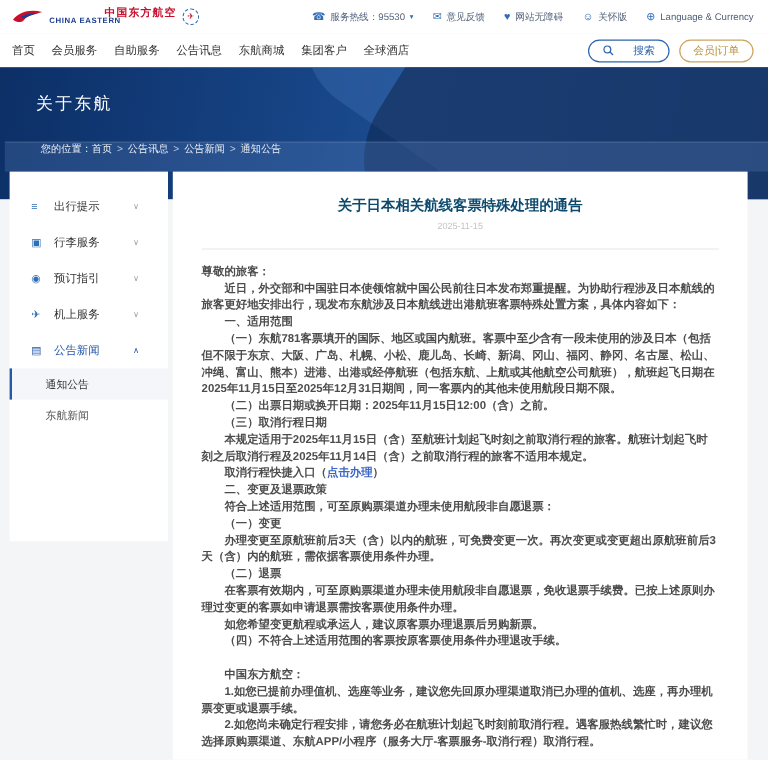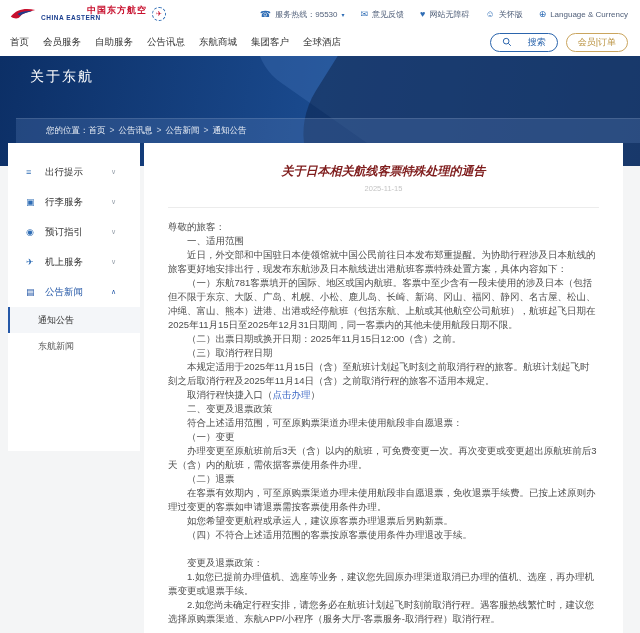--- a/index.html
+++ b/index.html
@@ -33,47 +33,47 @@
   .pill-member { border:1px solid #caa55e; color:#b9913e; }
   .mag { width:10px; height:10px; display:block; }
 
   
   .banner { position:relative; height:110px;
     background:linear-gradient(100deg,#0c2f66 0%,#1a4a8e 50%,#143e7c 100%); overflow:hidden; }
   .banner::before { content:""; position:absolute; width:420px; height:300px; right:-60px; top:-160px;
     background:rgba(70,118,185,.35); transform:rotate(35deg); border-radius:60px; }
   .banner::after { content:""; position:absolute; width:500px; height:320px; right:-180px; top:-60px;
     background:rgba(8,26,60,.45); transform:rotate(32deg); border-radius:80px; }
-  .banner-title { position:absolute; left:30px; top:12px; color:#fff; font-size:14px;
+  .banner-title { position:absolute; left:30px; top:22px; color:#fff; font-size:14px;
     letter-spacing:2px; z-index:2; }
-  .crumbbar { position:absolute; left:16px; right:0; bottom:23px; height:25px; z-index:2;
+  .crumbbar { position:absolute; left:4px; right:0; bottom:23px; height:25px; z-index:2;
     background:rgba(95,130,185,.28); border-top:1px solid rgba(255,255,255,.12);
-    display:flex; align-items:center; padding-left:30px; }
+    display:flex; align-items:flex-start; padding-left:30px; }
   .crumbbar, .crumbbar a { font-size:8.5px; color:#e8edf5; text-decoration:none; }
   .crumb-sep { margin:0 4px; color:#c3cfe2; }
 
   
   .content { position:relative; z-index:3; margin-top:-23px; display:flex;
     align-items:flex-start; padding:0 17px 0 8px; gap:4px; }
 
   .sidebar { width:132px; background:#fff; height:308px; padding-top:14px; flex:none; }
   .side-item { height:30px; display:flex; align-items:center; padding:0 24px 0 18px; cursor:pointer; }
   .side-ic { width:12px; font-size:9px; color:#2f6db5; margin-right:7px; line-height:1; }
   .side-label { flex:1; font-size:9.5px; color:#333; }
   .side-chev { font-size:7px; color:#9aa3ad; }
   .side-item.active .side-label, .side-item.active .side-chev, .side-item.active .side-ic { color:#2558a7; }
   .side-sub { height:26px; display:flex; align-items:center; padding-left:28px;
     font-size:9px; color:#555; cursor:pointer; border-left:2px solid transparent; }
   .side-sub.active { background:#f4f6f9; border-left:2px solid #2558a7; color:#333; }
 
   .article { flex:1; background:#fff; min-height:520px; padding:14px 24px 24px; }
-  .art-title { text-align:center; font-size:12px; font-weight:bold; color:#7f1d1d; margin-top:6px;font-style:italic; }
+  .art-title { text-align:center; font-size:12px; font-weight:bold; color:#0c4a6e; margin-top:6px; }
   .art-date { text-align:center; font-size:7.5px; color:#c4c4c4; margin-top:4px; }
   .art-divider { border:none; border-top:1px solid #ececec; margin:14px 0 12px; }
-  .art-body p { font-size:9.5px; line-height:14px; color:#4d4d4d; }
+  .art-body p { font-size:9.5px; line-height:14px; color:#4d4d4d;font-weight:bold; }
   .p-indent { text-indent:2em; }
   .p-spacer { height:14px; }
   .art-link { color:#3a66c4; text-decoration:none; cursor:pointer; }
 </style>
 </head>
 <body>
 
 <div class="utilbar">
   <div class="logo">
     <svg class="logo-bird" viewBox="0 0 32 18">
@@ -172,34 +172,34 @@
       </div>
       <div class="side-sub active">通知公告</div>
       <div class="side-sub">东航新闻</div>
     </div>
   <div class="article">
     <div class="art-title">关于日本相关航线客票特殊处理的通告</div>
     <div class="art-date">2025-11-15</div>
     <hr class="art-divider">
     <div class="art-body">
         <p>尊敬的旅客：</p>
+        <p class="p-indent">近日，外交部和中国驻日本使领馆就中国公民前往日本发布郑重提醒。为协助行程涉及日本航线的旅客更好地安排出行，现发布东航涉及日本航线进出港航班客票特殊处置方案，具体内容如下：</p>
         <p class="p-indent">一、适用范围</p>
-        <p class="p-indent">近日，外交部和中国驻日本使领馆就中国公民前往日本发布郑重提醒。为协助行程涉及日本航线的旅客更好地安排出行，现发布东航涉及日本航线进出港航班客票特殊处置方案，具体内容如下：</p>
         <p class="p-indent">（一）东航781客票填开的国际、地区或国内航班。客票中至少含有一段未使用的涉及日本（包括但不限于东京、大阪、广岛、札幌、小松、鹿儿岛、长崎、新潟、冈山、福冈、静冈、名古屋、松山、冲绳、富山、熊本）进港、出港或经停航班（包括东航、上航或其他航空公司航班），航班起飞日期在2025年11月15日至2025年12月31日期间，同一客票内的其他未使用航段日期不限。</p>
         <p class="p-indent">（二）出票日期或换开日期：2025年11月15日12:00（含）之前。</p>
         <p class="p-indent">（三）取消行程日期</p>
         <p class="p-indent">本规定适用于2025年11月15日（含）至航班计划起飞时刻之前取消行程的旅客。航班计划起飞时刻之后取消行程及2025年11月14日（含）之前取消行程的旅客不适用本规定。</p>
         <p class="p-indent">取消行程快捷入口（<a class="art-link">点击办理</a>）</p>
         <p class="p-indent">二、变更及退票政策</p>
         <p class="p-indent">符合上述适用范围，可至原购票渠道办理未使用航段非自愿退票：</p>
         <p class="p-indent">（一）变更</p>
         <p class="p-indent">办理变更至原航班前后3天（含）以内的航班，可免费变更一次。再次变更或变更超出原航班前后3天（含）内的航班，需依据客票使用条件办理。</p>
         <p class="p-indent">（二）退票</p>
         <p class="p-indent">在客票有效期内，可至原购票渠道办理未使用航段非自愿退票，免收退票手续费。已按上述原则办理过变更的客票如申请退票需按客票使用条件办理。</p>
         <p class="p-indent">如您希望变更航程或承运人，建议原客票办理退票后另购新票。</p>
         <p class="p-indent">（四）不符合上述适用范围的客票按原客票使用条件办理退改手续。</p>
         <div class="p-spacer"></div>
-        <p class="p-indent">变更及退票政策：</p>
+        <p class="p-indent">中国东方航空：</p>
         <p class="p-indent">1.如您已提前办理值机、选座等业务，建议您先回原办理渠道取消已办理的值机、选座，再办理机票变更或退票手续。</p>
         <p class="p-indent">2.如您尚未确定行程安排，请您务必在航班计划起飞时刻前取消行程。遇客服热线繁忙时，建议您选择原购票渠道、东航APP/小程序（服务大厅-客票服务-取消行程）取消行程。</p>
       </div>
   </div>
 </div>
 
 </body></html>

